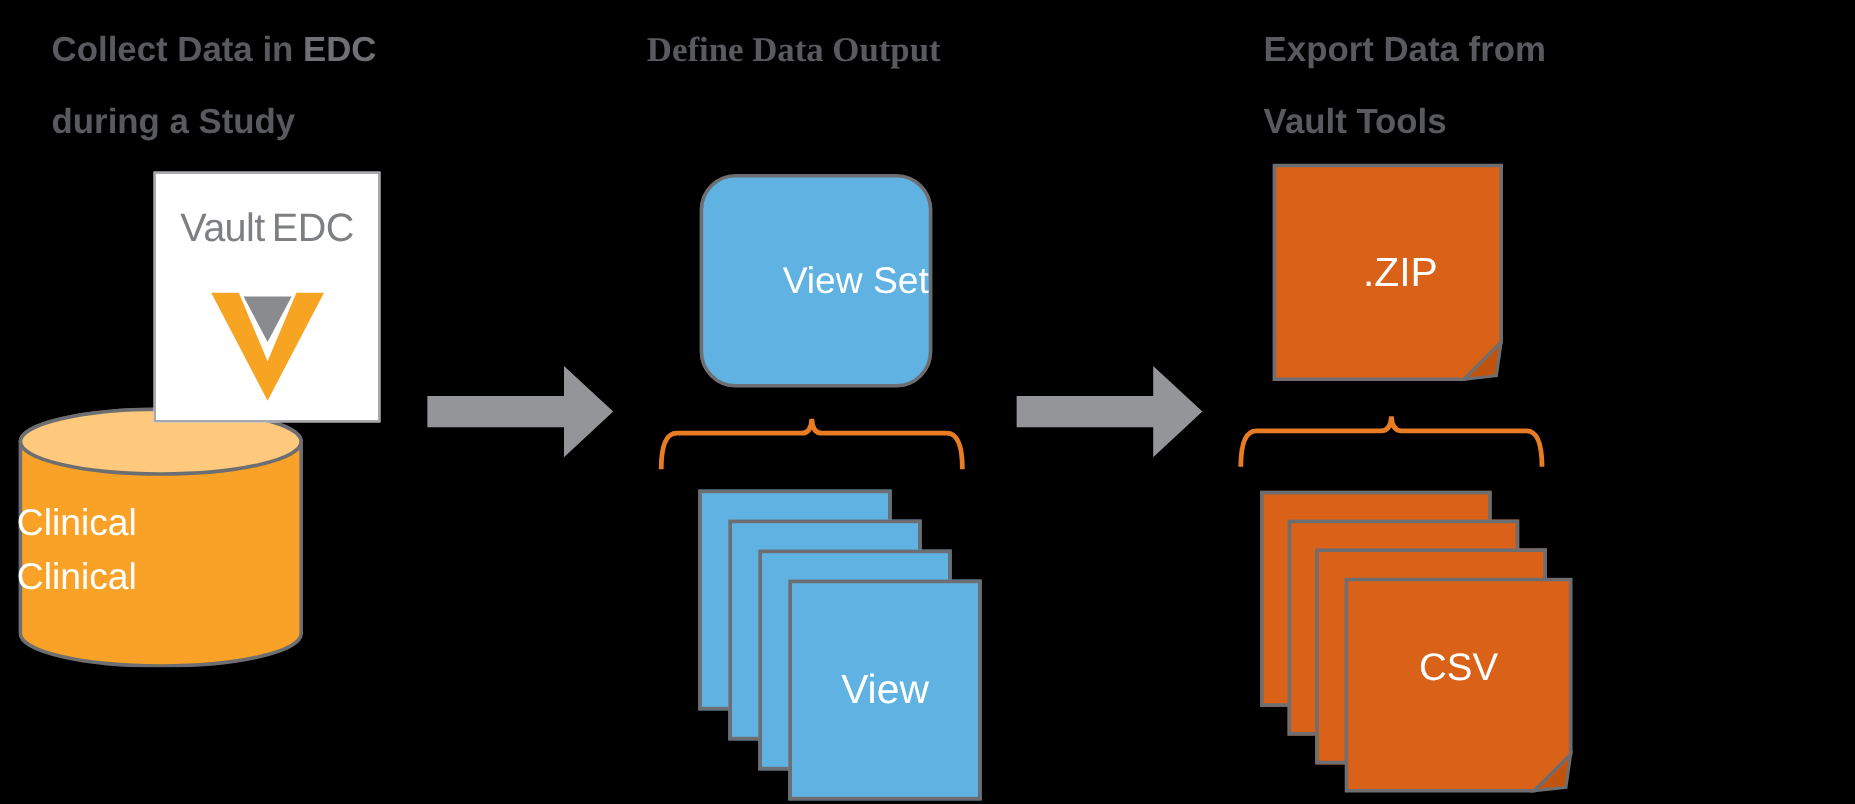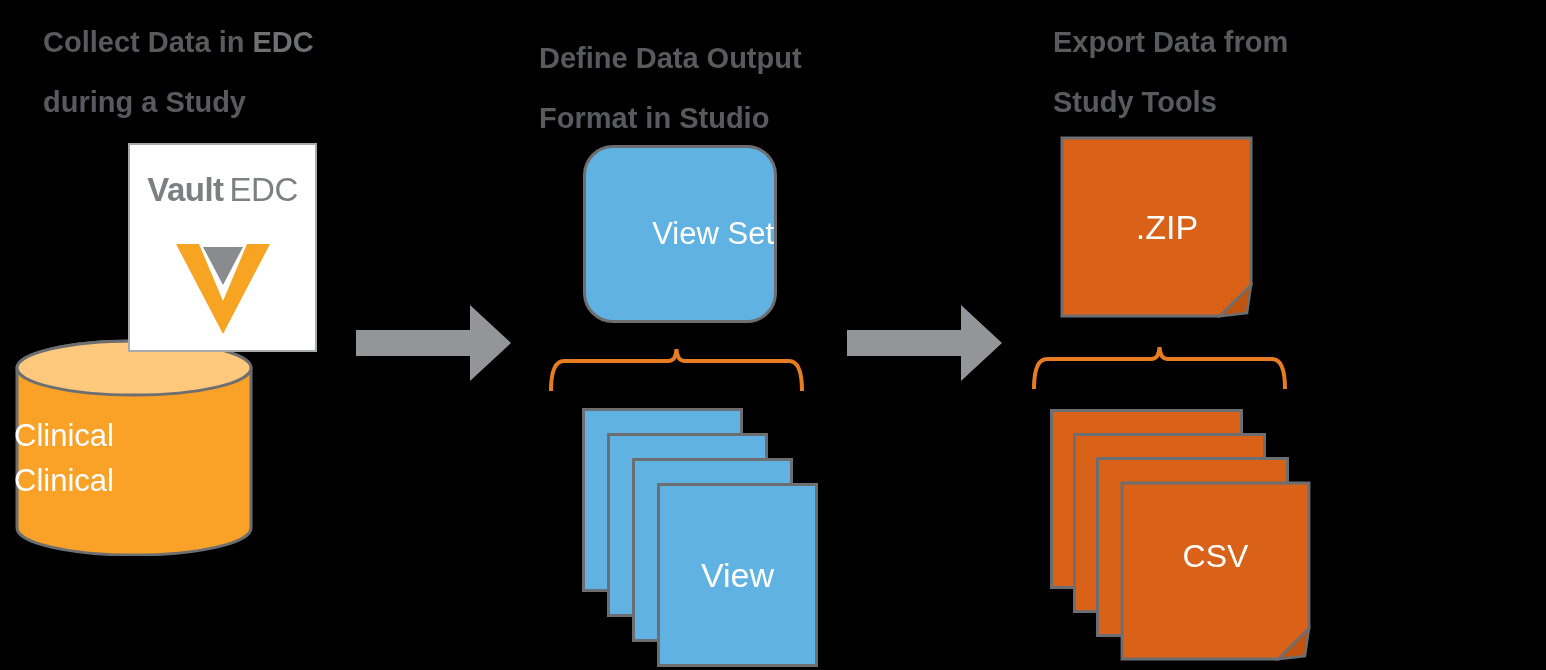--- a/index.html
+++ b/index.html
@@ -40,21 +40,21 @@
   .vault-card{
     position:absolute;left:128px;top:143px;width:189px;height:209px;
     background:#fff;border:2px solid var(--card-border,#A7A9AC);
     box-sizing:border-box;
   }
   .vault-card .brand-text{
     position:absolute;top:26px;left:0;width:100%;
     text-align:center;font-size:33px;color:var(--vault-text,#7D7F82);
     letter-spacing:-0.5px;
   }
-  .vault-card .brand-text .b{font-weight:700;}
+  .vault-card .brand-text .b{font-weight:400;}
   .vault-card .brand-text .p{font-weight:300;margin-left:6px;}
   .v-logo{position:absolute;left:50%;top:98px;transform:translateX(-50%);}
 
   
   .cylinder-svg{position:absolute;left:14px;top:338px;}
   .cyl-label{
     position:absolute;left:14px;top:413px;width:240px;
     text-align:left;color:var(--white-text,#fff);
     font-size:31px;line-height:45px;
   }
@@ -135,23 +135,22 @@
     <svg class="v-logo" width="94" height="92" viewBox="0 0 94 92">
       <polygon points="0,1 23,1 47,58 71,1 94,1 47,91" fill="var(--v-logo-orange,#F7A423)"></polygon>
       <polygon points="27,4 67,4 47,42" fill="var(--v-logo-gray,#898B8E)"></polygon>
     </svg>
   </div>
 
   <svg class="arrow arrow-1" viewBox="0 0 156 78">
     <polygon points="0,26 114,26 114,1 155,39 114,77 114,52 0,52" fill="var(--arrow,#939598)"></polygon>
   </svg>
 
-  <div class="title" style="left:529px;top:28px;">
+  <div class="title" style="left:529px;top:12px;font-family:Liberation Serif, serif;">
     <div>Define Data Output</div>
-    <div>Format in Studio</div>
   </div>
 
   <div class="viewset-box">
     <span>View Set</span>
   </div>
 
   <svg class="brace brace-1" viewBox="0 0 257 48">
     <path d="M3,45 Q3,15 16,15 L120,15 Q128,15 128.5,3 Q129,15 137,15 L241,15 Q254,15 254,45" fill="none" stroke="var(--brace,#E87C22)" stroke-width="4"></path>
   </svg>
 
@@ -161,21 +160,21 @@
   <div class="view-page view-front" style="left:657px;top:483px;">
     <span>View</span>
   </div>
 
   <svg class="arrow arrow-2" viewBox="0 0 156 78">
     <polygon points="0,26 114,26 114,1 155,39 114,77 114,52 0,52" fill="var(--arrow,#939598)"></polygon>
   </svg>
 
   <div class="title" style="left:1043px;top:12px;">
     <div>Export Data from</div>
-    <div>Study Tools</div>
+    <div>Vault Tools</div>
   </div>
 
   <div class="folded zip-sheet">
     <svg width="193" height="184" viewBox="0 0 194 183">
       <polygon points="2,2 192,2 192,150 161,181 2,181" fill="var(--orange-dark,#D96118)" stroke="var(--shape-border,#6D6E71)" stroke-width="3"></polygon>
       <polygon points="161,181 192,150 188,178" fill="var(--orange-fold,#C0540F)" stroke="var(--shape-border,#6D6E71)" stroke-width="2.5"></polygon>
     </svg>
     <div class="sheet-label">
       <span>.ZIP</span>
     </div>

